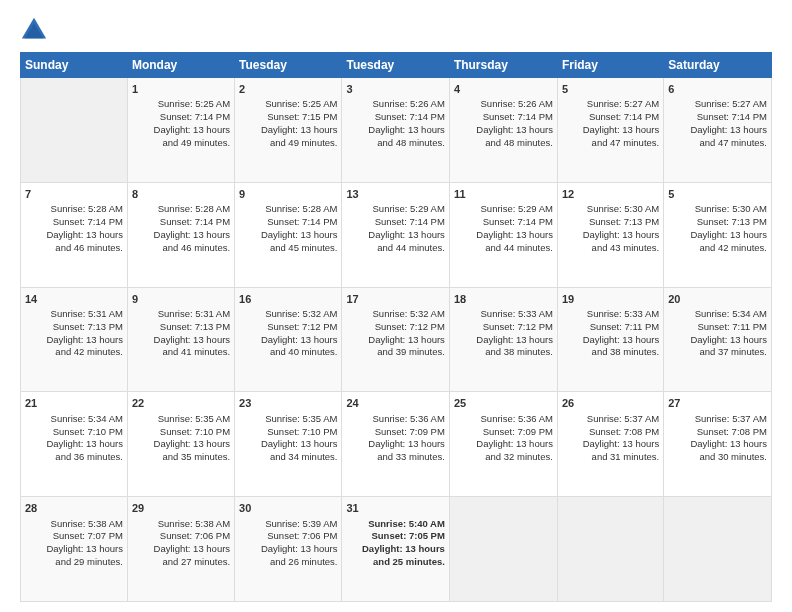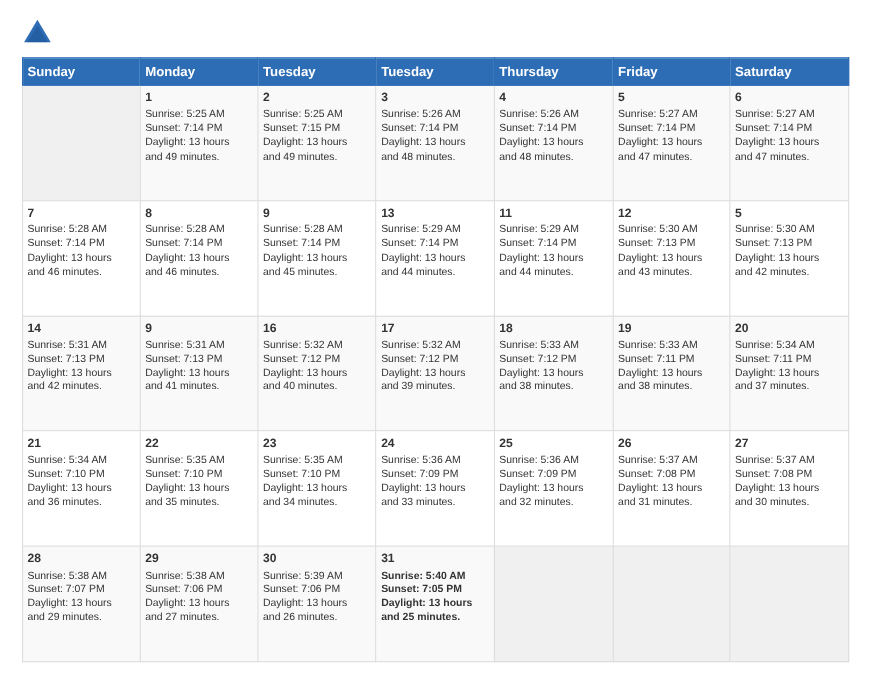--- a/index.html
+++ b/index.html
@@ -90,20 +90,21 @@
     }
     .day-num {
       font-weight: bold;
       font-size: 11px;
       display: block;
       margin-bottom: 1px;
     }
     .day-info {
       font-size: 9.5px;
       line-height: 1.35;
+      text-align: right;
     }
     tbody tr:nth-child(odd) {
       background: #f9f9f9;
     }
     tbody tr:nth-child(even) {
       background: #fff;
     }
     .empty-cell {
       background: #f0f0f0;
     }

